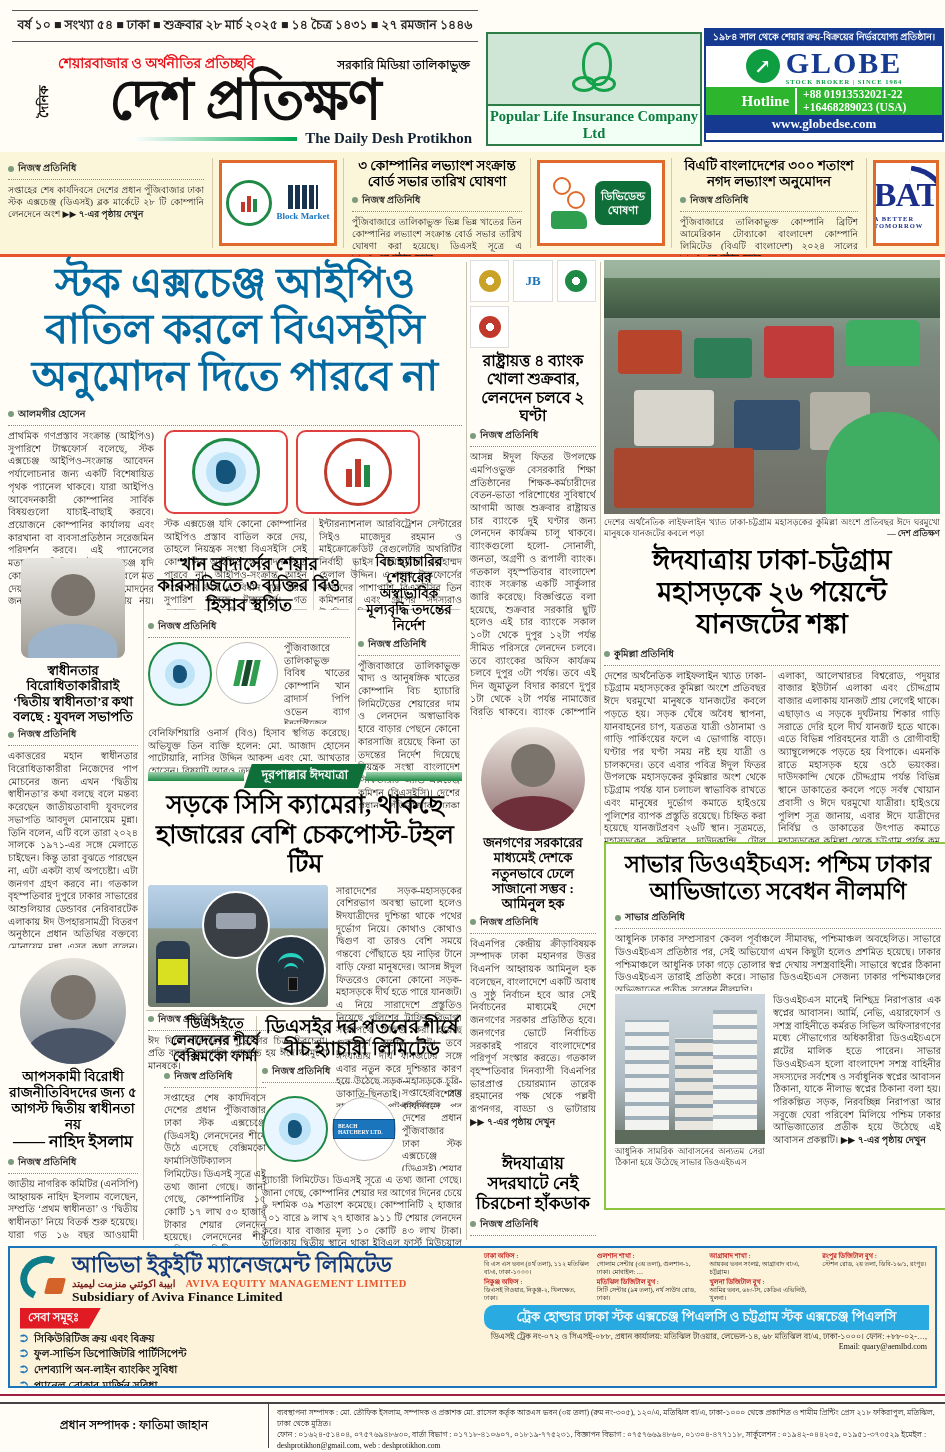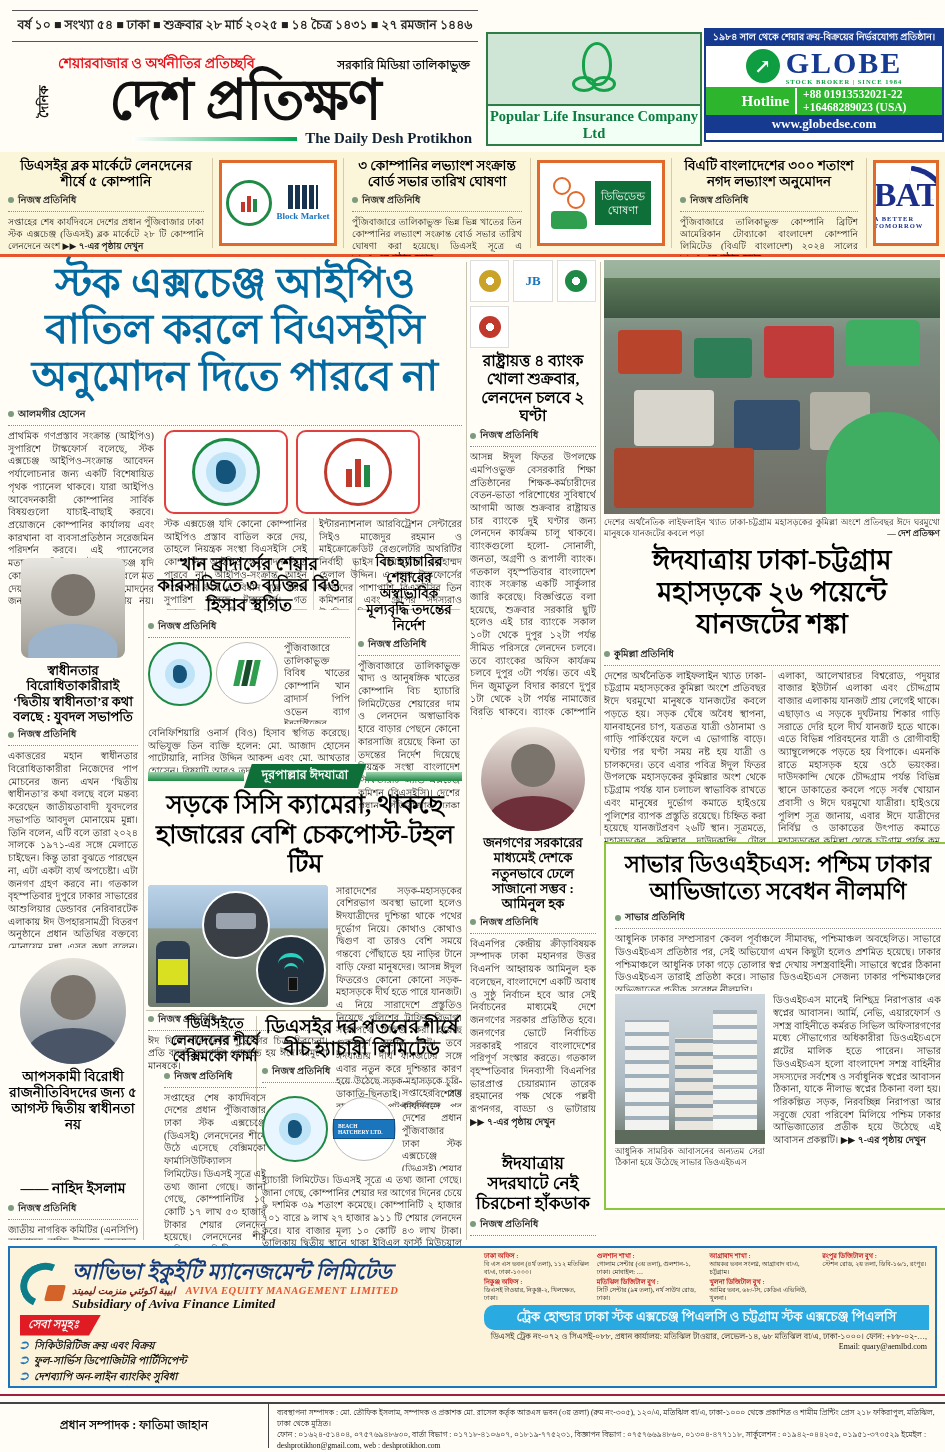--- a/index.html
+++ b/index.html
@@ -63,21 +63,21 @@
   .portrait{position:relative;background:linear-gradient(180deg,#e8e6e0,#9f9c94);overflow:hidden;}
   .p-head{position:absolute;left:50%;top:16%;width:42%;height:42%;transform:translateX(-50%);
           border-radius:50%;background:#7b746c;}
   .p-body{position:absolute;left:50%;bottom:-12%;width:86%;height:46%;transform:translateX(-50%);
           border-radius:50% 50% 0 0;background:#5f6a78;}
   
   .savar{border:2px solid #8cc63f;background:#fffef8;padding:7px 9px;}
   
   .aviva{border:2px solid #1b75bc;background:#fdf3da;display:flex;flex-direction:column;overflow:hidden;}
   .aviva-top{display:flex;flex:1;}
-  .aviva-left{width:452px;padding:13px 8px 0 10px;position:relative;font-style:italic;}
+  .aviva-left{width:452px;padding:6px 8px 0 10px;position:relative;}
   .aviva-title{color:#123a7a;font-weight:bold;font-size:21.5px;line-height:1.05;}
   .aviva-sub1{display:flex;gap:10px;align-items:baseline;margin-top:1px;}
   .aviva-ar{color:#7a1f1f;font-size:10px;font-weight:bold;}
   .aviva-en{color:#e8542b;font-size:10.5px;font-weight:bold;letter-spacing:.5px;}
   .aviva-subsid{font-weight:bold;font-size:13.5px;color:#111;}
   .ribbon{background:#e01b24;color:#fff;font-weight:bold;font-size:11.5px;display:inline-block;
           padding:1px 22px 1px 8px;clip-path:polygon(0 0,100% 0,calc(100% - 12px) 100%,0 100%);margin:3px 0 2px 0;}
   .svc{font-size:10.5px;font-weight:bold;line-height:1.5;}
   .svc .b{color:#1b75bc;margin-right:6px;}
   .aviva-right{flex:1;padding:4px 6px 0 4px;display:flex;flex-direction:column;}
@@ -140,21 +140,20 @@
       <span style="border-left:2px solid #fff;padding-left:6px;font-size:11.5px;line-height:1.15;text-align:left;">
         <span>+88 01913532021-22</span><br>
         <span>+16468289023 (USA)</span>
       </span>
     </div>
     <div class="globe-web">www.globedse.com</div>
   </div>
 
   <div class="abs briefs" style="left:0;top:152px;width:945px;height:102px;">
     <div class="brief" style="width:196px;">
-      <div class="hl">ডিএসইর ব্লক মার্কেটে লেনদেনের শীর্ষে ৫ কোম্পানি</div>
       <div class="byline">
           <span class="dot"></span>
           <span>নিজস্ব প্রতিনিধি</span>
         </div>
       <div class="body" style="height:40px;"><span>সপ্তাহের শেষ কার্যদিবসে দেশের প্রধান পুঁজিবাজার ঢাকা স্টক এক্সচেঞ্জ (ডিএসই) ব্লক মার্কেটে ২৮ টি কোম্পানি লেনদেনে অংশ</span> <span class="jump">▶▶ ৭-এর পৃষ্ঠায় দেখুন</span></div>
     </div>
     <div class="bsep"></div>
     <div class="imgcard" style="width:112px;">
       <div style="width:40px;height:40px;border-radius:50%;border:3px solid #1f8a46;display:flex;align-items:center;justify-content:center;">
         <div style="display:flex;gap:2px;align-items:flex-end;height:18px;">
@@ -177,21 +176,21 @@
         </div>
       <div class="body" style="height:40px;"><span>পুঁজিবাজারে তালিকাভুক্ত ভিন্ন ভিন্ন খাতের তিন কোম্পানির লভ্যাংশ সংক্রান্ত বোর্ড সভার তারিখ ঘোষণা করা হয়েছে। ডিএসই সূত্রে এ</span> <span class="jump">▶▶ ৭-এর পৃষ্ঠায় দেখুন</span></div>
     </div>
     <div class="bsep"></div>
     <div class="imgcard" style="width:122px;">
       <div style="position:relative;width:40px;height:56px;">
         <div style="position:absolute;left:2px;top:2px;width:14px;height:14px;border:2px solid #e06a2b;border-radius:50%;"></div>
         <div style="position:absolute;left:16px;top:16px;width:14px;height:14px;border:2px solid #e06a2b;border-radius:50%;"></div>
         <div style="position:absolute;left:0;bottom:2px;width:36px;height:18px;background:#2f9e4f;border-radius:4px 10px 4px 4px;"></div>
       </div>
-      <div style="background:#0e6f38;color:#fff;font-weight:normal;font-size:11px;text-align:center;padding:8px 6px;border-radius:0;line-height:1.3;">
+      <div style="background:#0e6f38;color:#fff;font-weight:bold;font-size:11px;text-align:center;padding:8px 6px;border-radius:8px;line-height:1.3;">
         <span>ডিভিডেন্ড</span><br>
         <span>ঘোষণা</span>
       </div>
     </div>
     <div class="bsep"></div>
     <div class="brief" style="width:178px;">
       <div class="hl">বিএটি বাংলাদেশের ৩০০ শতাংশ নগদ লভ্যাংশ অনুমোদন</div>
       <div class="byline">
           <span class="dot"></span>
           <span>নিজস্ব প্রতিনিধি</span>
@@ -331,21 +330,21 @@
           <span>নিজস্ব প্রতিনিধি</span>
         </div>
       <div class="body" style="height:198px;"><span>একাত্তরের মহান স্বাধীনতার বিরোধিতাকারীরা নিজেদের পাপ মোচনের জন্য এখন ‘দ্বিতীয় স্বাধীনতা’র কথা বলছে বলে মন্তব্য করেছেন জাতীয়তাবাদী যুবদলের সভাপতি আবদুল মোনায়েম মুন্না। তিনি বলেন, এটি বলে তারা ২০২৪ সালকে ১৯৭১-এর সঙ্গে মেলাতে চাইছেন। কিন্তু তারা বুঝতে পারছেন না, এটা একটা ব্যর্থ অপচেষ্টা। এটা জনগণ গ্রহণ করবে না। গতকাল বৃহস্পতিবার দুপুরে ঢাকার সাভারের আশুলিয়ার ডেন্ডাবর নেরিবারটেক এলাকায় ঈদ উপহারসামগ্রী বিতরণ অনুষ্ঠানে প্রধান অতিথির বক্তব্যে মোনায়েম মুন্না এসব কথা বলেন। বিএনপির ভারপ্রাপ্ত</span> </div>
     </div>
     <div style="margin-top:10px;">
       <div class="portrait" style="width:106px;height:106px;border-radius:50%;margin:0 auto;background:linear-gradient(180deg,#e6e2da,#7e8a96);">
         <div class="p-head"></div>
           <div class="p-body" style="background:#4a5668;"></div>
       </div>
       <div class="hl" style="font-size:13.5px;margin-top:5px;">আপসকামী বিরোধী রাজনীতিবিদদের জন্য ৫ আগস্ট দ্বিতীয় স্বাধীনতা নয়</div>
-      <div class="hl" style="font-size:14px;margin-top:48px;">—— নাহিদ ইসলাম</div>
+      <div class="hl" style="font-size:16px;">—— নাহিদ ইসলাম</div>
       <div class="byline">
           <span class="dot"></span>
           <span>নিজস্ব প্রতিনিধি</span>
         </div>
       <div class="body" style="height:150px;"><span>জাতীয় নাগরিক কমিটির (এনসিপি) আহ্বায়ক নাহিদ ইসলাম বলেছেন, সম্প্রতি ‘প্রথম স্বাধীনতা’ ও ‘দ্বিতীয় স্বাধীনতা’ নিয়ে বিতর্ক শুরু হয়েছে। যারা গত ১৬ বছর আওয়ামী দুঃশাসনের ভুক্তভোগী ছিলেন, তাদের কাছে এটা অবশ্যই স্বাধীনতা। ৫ আগস্ট আমরা নতুন করে স্বাধীন হয়েছি। আগামীর এই</span> </div>
     </div>
   </div>
 
   <div class="abs" style="left:148px;top:554px;width:202px;">
     <div class="hl" style="font-size:17.5px;">খান ব্রাদার্সের শেয়ার কারসাজিতে ৩ ব্যক্তির বিও হিসাব স্থগিত</div>

